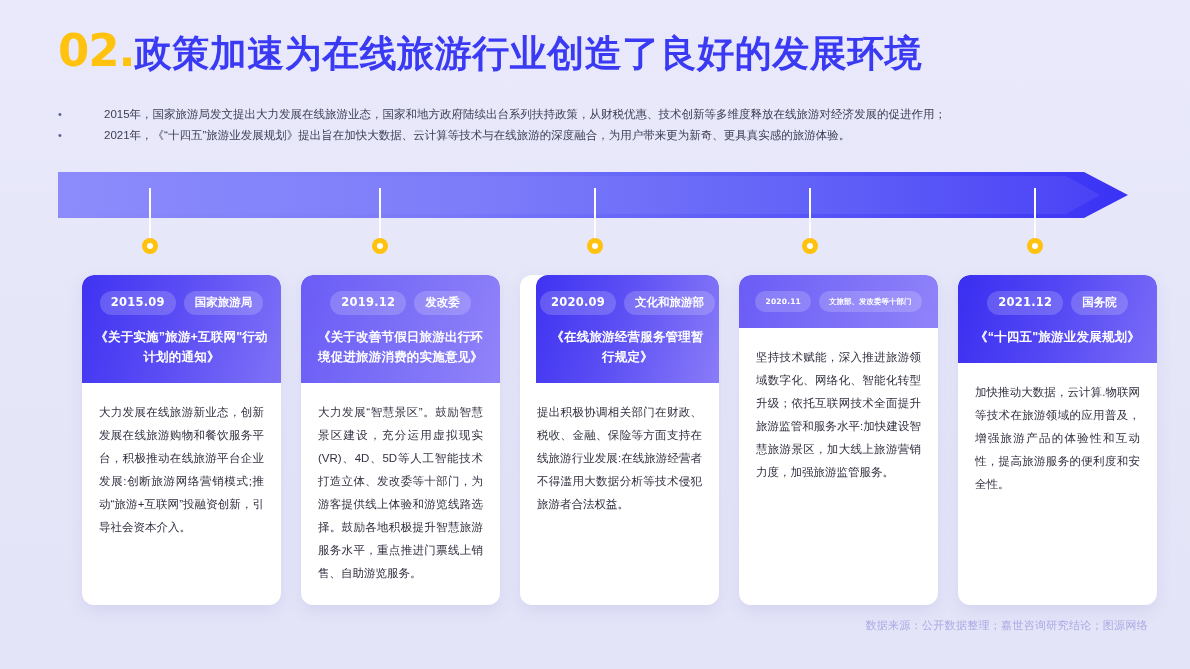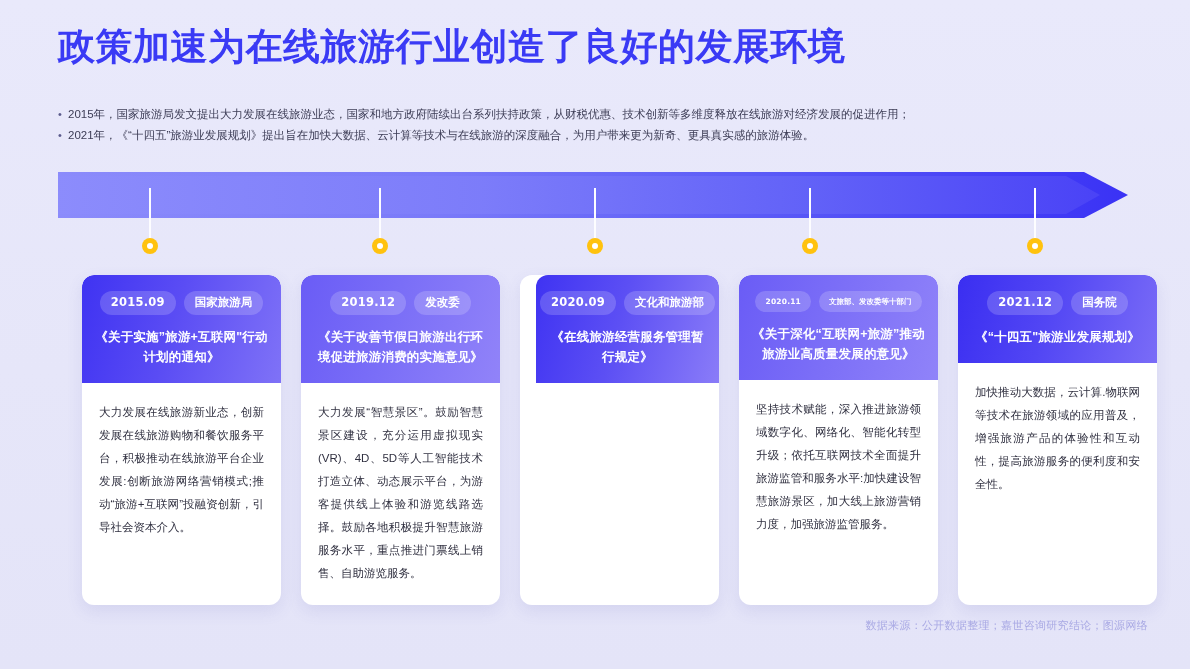--- a/index.html
+++ b/index.html
@@ -64,20 +64,21 @@
   }
   .bullet .dot {
     width: 10px;
     flex: 0 0 10px;
     color: #5a5a8c;
     font-size: 11px;
     line-height: 21px;
   }
   .bullet .btext {
     flex: 1;
+    margin-left: 36px;
   }
 
   
   .arrow-wrap {
     position: absolute;
     left: 58px;
     top: 172px;
     width: 1070px;
     height: 46px;
   }
@@ -229,20 +230,21 @@
     letter-spacing: 0.3px;
     white-space: nowrap;
   }
 </style>
 </head>
 <body>
 
 <div class="page">
 
   <div class="title-row">
+    <span class="title-num">02.</span>
     <span class="title-text">政策加速为在线旅游行业创造了良好的发展环境</span>
   </div>
 
   <div class="bullets">
     <div class="bullet">
       <span class="dot">•</span>
       <span class="btext">2015年，国家旅游局发文提出大力发展在线旅游业态，国家和地方政府陆续出台系列扶持政策，从财税优惠、技术创新等多维度释放在线旅游对经济发展的促进作用；</span>
     </div>
     <div class="bullet">
       <span class="dot">•</span>
@@ -292,40 +294,40 @@
     </div>
 
     <div class="card c2">
       <div class="card-head">
         <div class="badges">
           <span class="badge date">2019.12</span>
           <span class="badge">发改委</span>
         </div>
         <div class="card-title">《关于改善节假日旅游出行环境促进旅游消费的实施意见》</div>
       </div>
-      <div class="card-body">大力发展“智慧景区”。鼓励智慧景区建设，充分运用虚拟现实(VR)、4D、5D等人工智能技术打造立体、动态展示平台，为游客提供线上体验和游览线路选择。鼓励各地积极提升智慧旅游服务水平，重点推进门票线上销售、自助游览服务。</div>
+      <div class="card-body">大力发展“智慧景区”。鼓励智慧景区建设，充分运用虚拟现实(VR)、4D、5D等人工智能技术打造立体、发改委等十部门，为游客提供线上体验和游览线路选择。鼓励各地积极提升智慧旅游服务水平，重点推进门票线上销售、自助游览服务。</div>
     </div>
 
     <div class="card c3">
       <div class="card-head">
         <div class="badges">
           <span class="badge date">2020.09</span>
           <span class="badge">文化和旅游部</span>
         </div>
         <div class="card-title">《在线旅游经营服务管理暂行规定》</div>
       </div>
+      <div class="card-body">提出积极协调相关部门在财政、税收、金融、保险等方面支持在线旅游行业发展:在线旅游经营者不得滥用大数据分析等技术侵犯旅游者合法权益。</div>
     </div>
 
     <div class="card c4">
       <div class="card-head">
         <div class="badges">
           <span class="badge date">2020.11</span>
           <span class="badge">文旅部、发改委等十部门</span>
         </div>
-        <div class="card-title">《关于深化“互联网+旅游”推动旅游业高质量发展的意见》</div>
       </div>
       <div class="card-body">坚持技术赋能，深入推进旅游领域数字化、网络化、智能化转型升级；依托互联网技术全面提升旅游监管和服务水平:加快建设智慧旅游景区，加大线上旅游营销力度，加强旅游监管服务。</div>
     </div>
 
     <div class="card c5">
       <div class="card-head">
         <div class="badges">
           <span class="badge date">2021.12</span>
           <span class="badge">国务院</span>
         </div>

